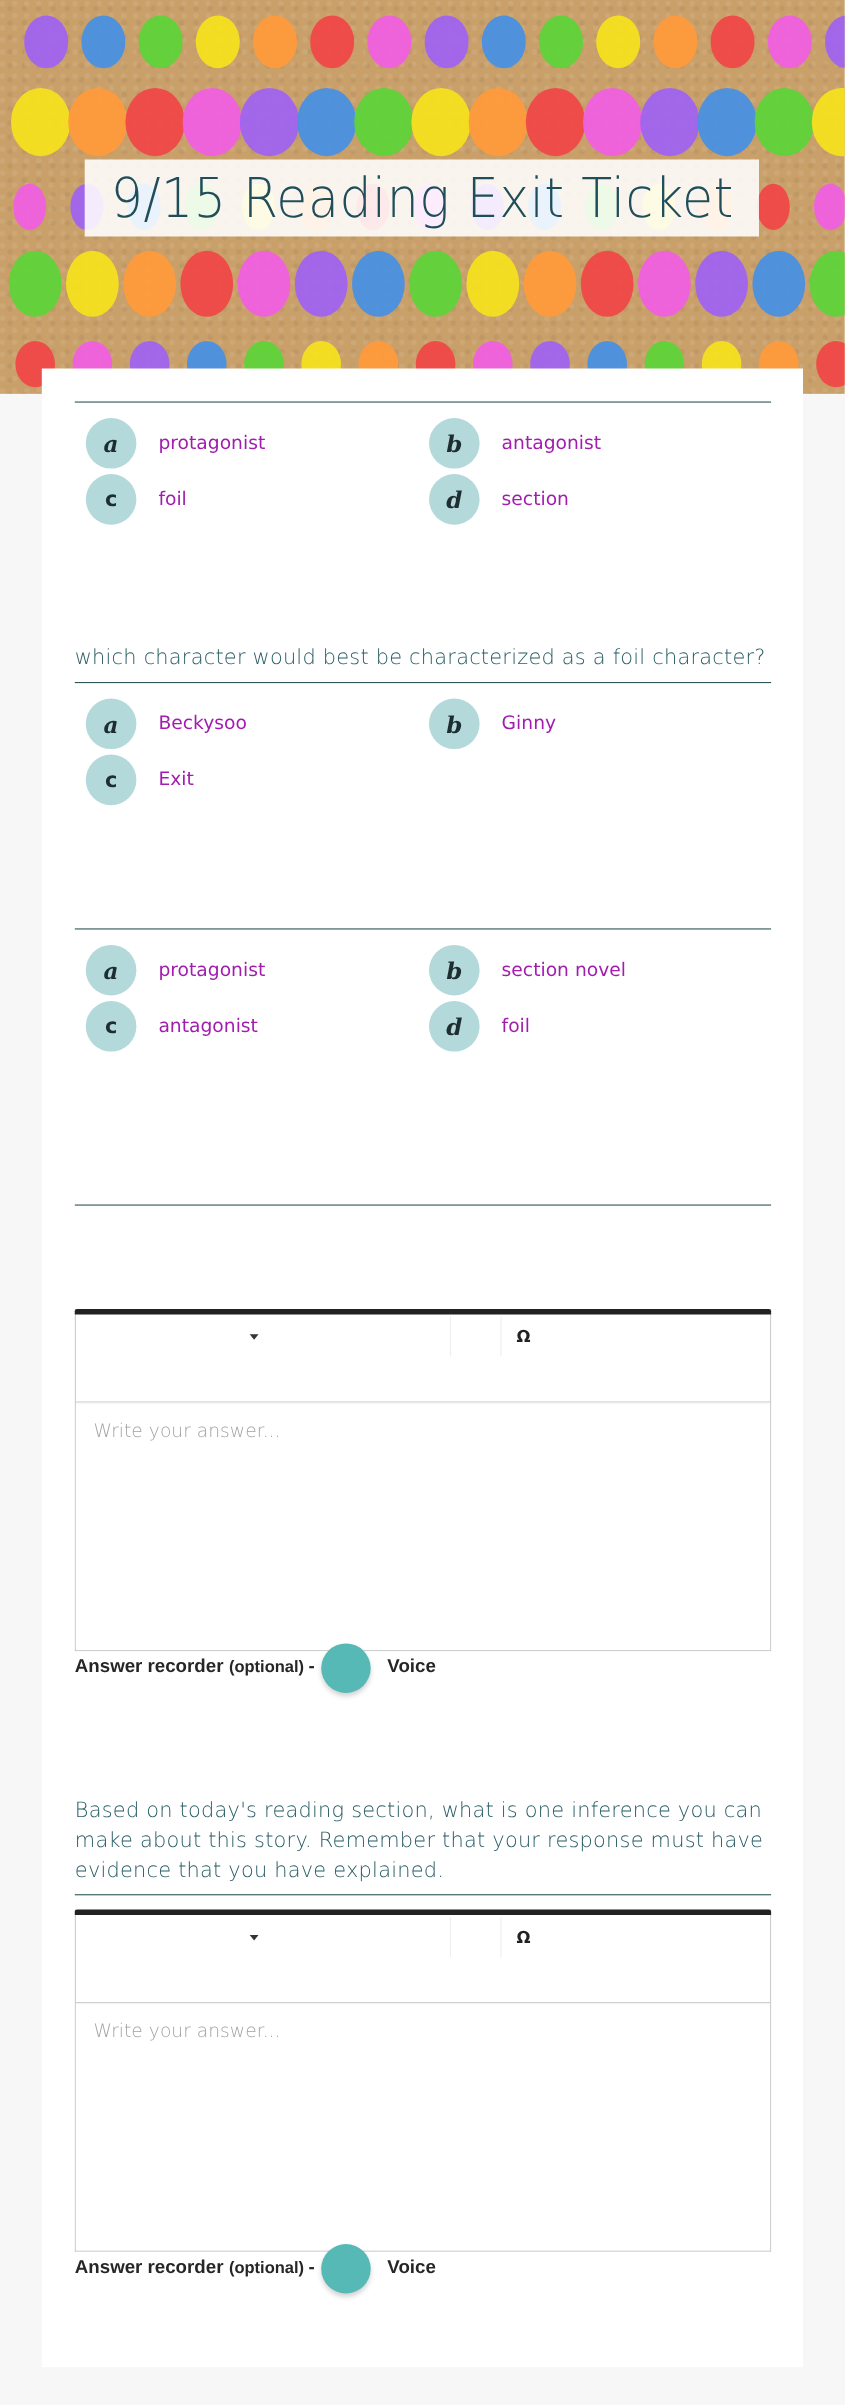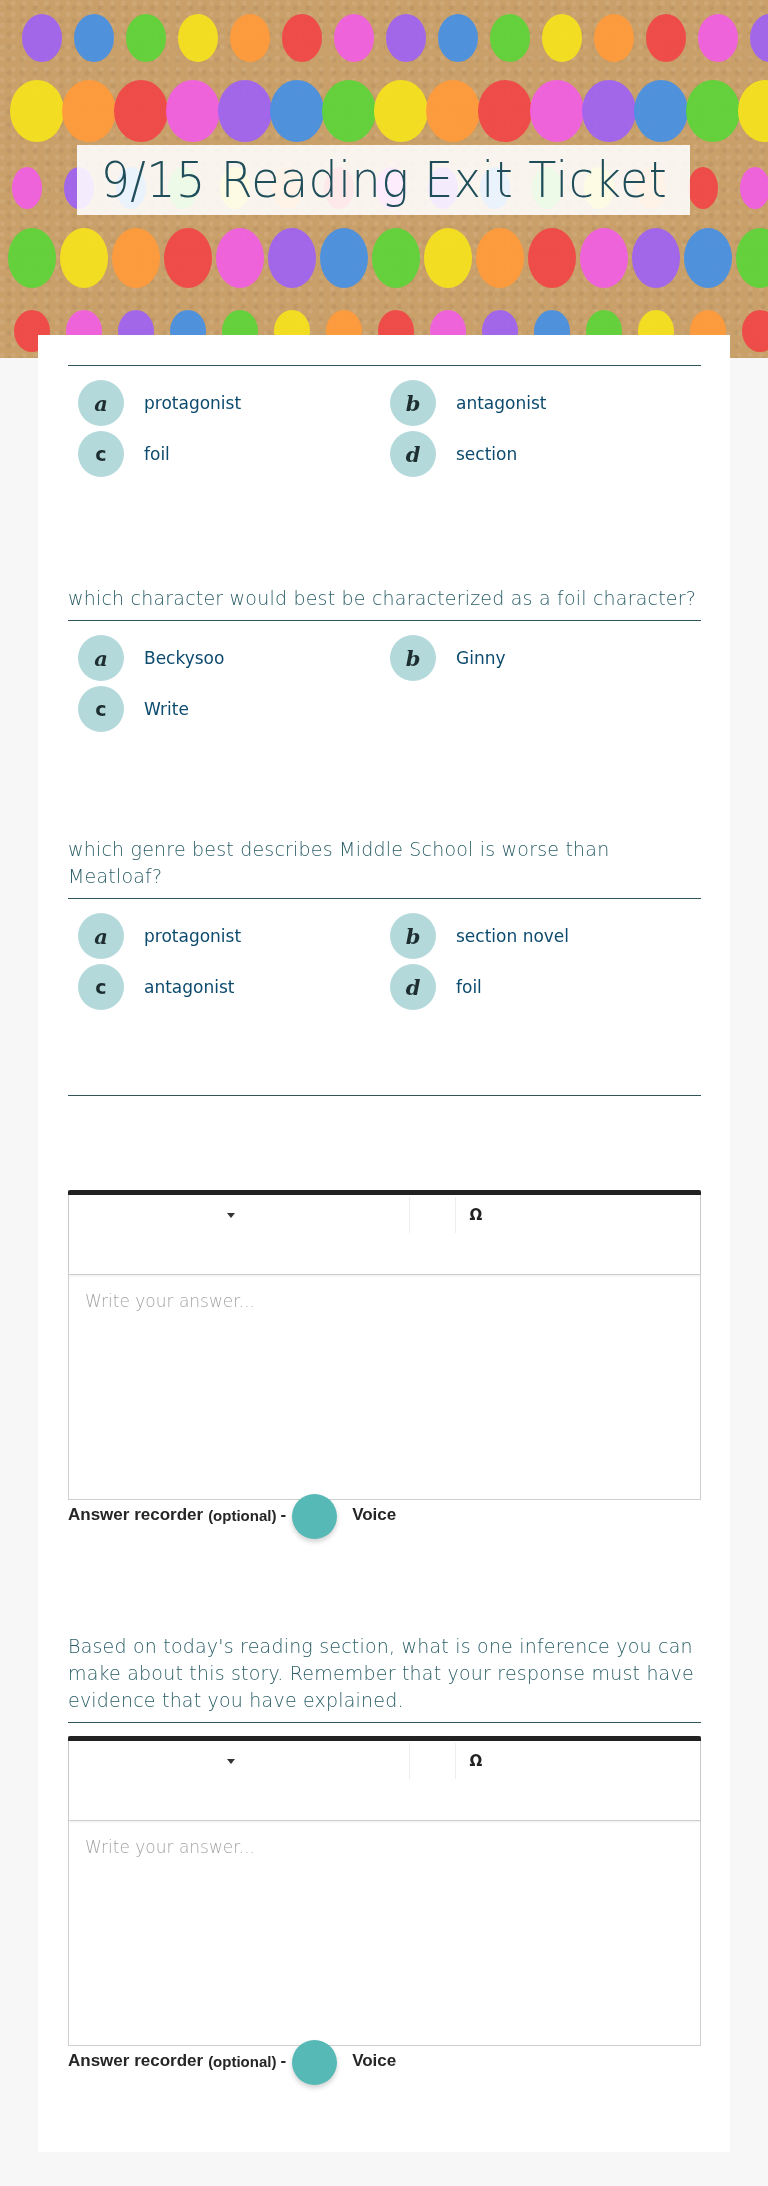--- a/index.html
+++ b/index.html
@@ -42,21 +42,21 @@
     .option {
       position: absolute; display: flex; align-items: center; height: 46px; cursor: pointer;
     }
     .option-badge {
       width: 46px; height: 46px; border-radius: 50%; background: #b3d9db;
       display: flex; align-items: center; justify-content: center;
       font-family: "DejaVu Serif", serif; font-size: 21px; font-weight: bold; color: #1e2e30;
       font-style: italic;
     }
     .option-badge.plain { font-style: normal; font-family: "DejaVu Sans", sans-serif; font-size: 19px; }
-    .option-label { margin-left: 20px; font-size: 17px; color: #0c4a6e; font-family: "DejaVu Sans", sans-serif; }
+    .option-label { margin-left: 20px; font-size: 17px; color: #a21caf; font-family: "DejaVu Sans", sans-serif; }
 
     .editor {
       position: absolute; left: 0; width: 633px; border: 1px solid #cfcfcf; border-top: none;
       background: #fff;
     }
     .editor-topbar { height: 5px; background: #222; border-radius: 2px 2px 0 0; margin-left: -1px; margin-right: -1px; }
     .editor-toolbar { height: 80px; position: relative; border-bottom: 1px solid #cfcfcf; box-shadow: 0 1px 2px rgba(0,0,0,0.08); }
     .tb-dropdown { position: absolute; left: 0; top: 0; width: 340px; height: 40px; cursor: pointer; }
     .tb-caret {
       position: absolute; left: 158px; top: 18px; width: 0; height: 0;
@@ -204,27 +204,26 @@
       <div class="option" style="left:10px; top:0;">
         <span class="option-badge">a</span>
         <span class="option-label">Beckysoo</span>
       </div>
       <div class="option" style="left:322px; top:0;">
         <span class="option-badge">b</span>
         <span class="option-label">Ginny</span>
       </div>
       <div class="option" style="left:10px; top:51px;">
         <span class="option-badge plain">c</span>
-        <span class="option-label">Write</span>
+        <span class="option-label">Exit</span>
       </div>
     </div>
   </div>
 
   <div class="question" style="top:501px;">
-    <div class="q-title">which genre best describes Middle School is worse than Meatloaf?</div>
     <div class="q-rule"></div>
     <div class="options">
       <div class="option" style="left:10px; top:0;">
         <span class="option-badge">a</span>
         <span class="option-label">protagonist</span>
       </div>
       <div class="option" style="left:322px; top:0;">
         <span class="option-badge">b</span>
         <span class="option-label">section novel</span>
       </div>

